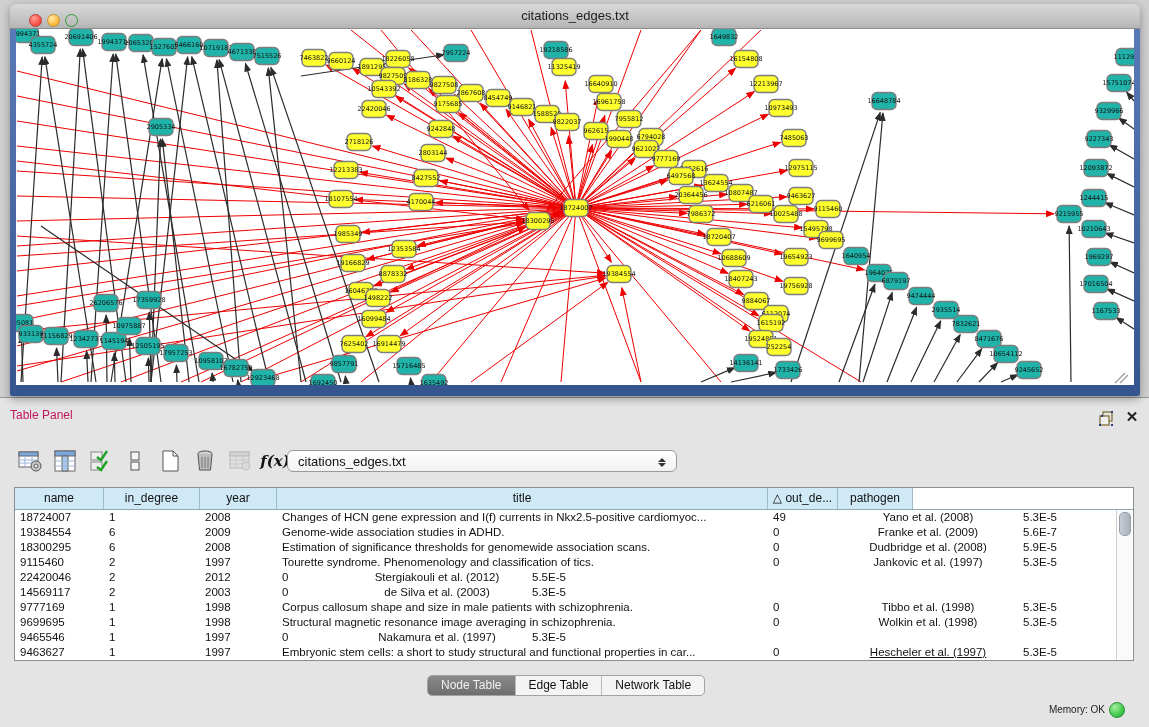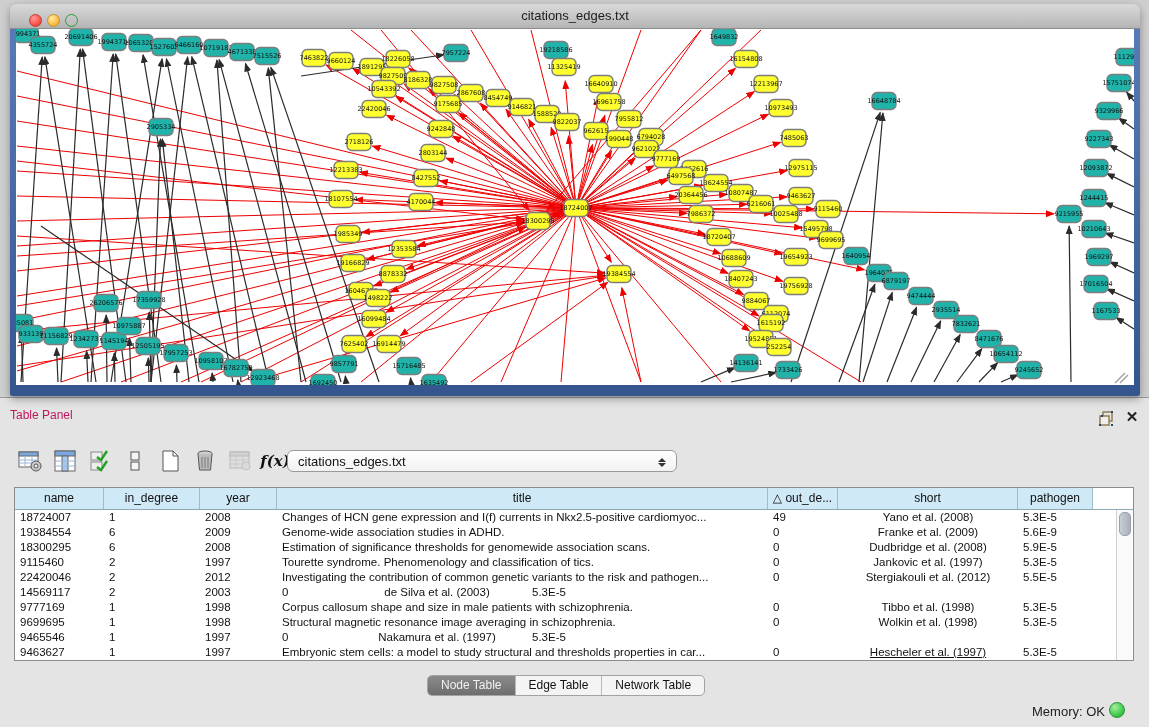--- a/index.html
+++ b/index.html
@@ -35,21 +35,21 @@
   .dtable .hdr .hc{box-sizing:border-box;border-right:1px solid #9fbac8;text-align:center;line-height:21px;overflow:hidden;white-space:nowrap;}
   .dtable .hdr .hc:last-child{border-right:none;background:#ffffff;}
   .dtable .row{display:flex;height:15px;line-height:15px;}
   .dtable .row .c{box-sizing:border-box;padding:0 5px;overflow:hidden;white-space:nowrap;font-size:11.5px;}
   .scrollbar{position:absolute;right:1px;top:22px;width:15px;height:150px;background:#fafafa;border-left:1px solid #d0d0d0;}
   .scrollbar .thumb{position:absolute;left:2px;top:2px;width:10px;height:22px;border-radius:5px;background:linear-gradient(90deg,#c9cdd4,#aab0bb);border:1px solid #9aa0ac;}
   .tabs{position:absolute;left:427px;top:675px;height:19px;display:flex;border:1px solid #a2a2a2;border-radius:5px;overflow:hidden;background:#f4f4f4;font-size:12px;}
   .tab{padding:0 13px;line-height:19px;color:#111;border-right:1px solid #b9b9b9;cursor:pointer;}
   .tab:last-child{border-right:none;}
   .tab.sel{background:linear-gradient(#8a8a8a,#6e6e6e);color:#f2f2f2;}
-  .statusbar-text{position:absolute;right:44px;top:704px;font-size:13px;color:#222;}
+  .statusbar-text{position:absolute;right:44px;top:704px;font-size:10px;color:#222;}
   .mem-dot{position:absolute;right:24px;top:702px;width:14px;height:14px;border-radius:50%;
     background:radial-gradient(circle at 35% 30%,#a8eca0,#3ecb4a 60%,#2aa53a);border:1px solid #2e8f3a;}
 </style>
 </head>
 <body>
 
 <div class="stage">
 
   <div class="bottom-region"></div>
 
@@ -824,42 +824,41 @@
       </span>
   </div>
 
   <div class="dtable">
     <div class="hdr" id="thead">
         <div class="hc" style="width: 89px;">name</div>
         <div class="hc" style="width: 96px;">in_degree</div>
         <div class="hc" style="width: 77px;">year</div>
         <div class="hc" style="width: 491px;">title</div>
         <div class="hc" style="width: 70px;">△ out_de...</div>
-        <div class="hc" style="width: 180px;">short</div>
         <div class="hc" style="width: 75px;">pathogen</div>
         <div class="hc" style="flex: 1 1 0%;"></div>
       </div>
     <div id="tbody">
         <div class="row">
           <div class="c" style="width: 89px;">18724007</div>
           <div class="c" style="width: 96px;">1</div>
           <div class="c" style="width: 77px;">2008</div>
           <div class="c" style="width: 491px;">Changes of HCN gene expression and I(f) currents in Nkx2.5-positive cardiomyoc...</div>
           <div class="c" style="width: 70px;">49</div>
           <div class="c" style="width: 180px; text-align: center;">Yano et al. (2008)</div>
           <div class="c" style="width: 75px;">5.3E-5</div>
         </div>
         <div class="row">
           <div class="c" style="width: 89px;">19384554</div>
           <div class="c" style="width: 96px;">6</div>
           <div class="c" style="width: 77px;">2009</div>
           <div class="c" style="width: 491px;">Genome-wide association studies in ADHD.</div>
           <div class="c" style="width: 70px;">0</div>
           <div class="c" style="width: 180px; text-align: center;">Franke et al. (2009)</div>
-          <div class="c" style="width: 75px;">5.6E-9</div>
+          <div class="c" style="width: 75px;">5.6E-7</div>
         </div>
         <div class="row">
           <div class="c" style="width: 89px;">18300295</div>
           <div class="c" style="width: 96px;">6</div>
           <div class="c" style="width: 77px;">2008</div>
           <div class="c" style="width: 491px;">Estimation of significance thresholds for genomewide association scans.</div>
           <div class="c" style="width: 70px;">0</div>
           <div class="c" style="width: 180px; text-align: center;">Dudbridge et al. (2008)</div>
           <div class="c" style="width: 75px;">5.9E-5</div>
         </div>
@@ -869,21 +868,20 @@
           <div class="c" style="width: 77px;">1997</div>
           <div class="c" style="width: 491px;">Tourette syndrome. Phenomenology and classification of tics.</div>
           <div class="c" style="width: 70px;">0</div>
           <div class="c" style="width: 180px; text-align: center;">Jankovic et al. (1997)</div>
           <div class="c" style="width: 75px;">5.3E-5</div>
         </div>
         <div class="row">
           <div class="c" style="width: 89px;">22420046</div>
           <div class="c" style="width: 96px;">2</div>
           <div class="c" style="width: 77px;">2012</div>
-          <div class="c" style="width: 491px;">Investigating the contribution of common genetic variants to the risk and pathogen...</div>
           <div class="c" style="width: 70px;">0</div>
           <div class="c" style="width: 180px; text-align: center;">Stergiakouli et al. (2012)</div>
           <div class="c" style="width: 75px;">5.5E-5</div>
         </div>
         <div class="row">
           <div class="c" style="width: 89px;">14569117</div>
           <div class="c" style="width: 96px;">2</div>
           <div class="c" style="width: 77px;">2003</div>
           <div class="c" style="width: 70px;">0</div>
           <div class="c" style="width: 180px; text-align: center;">de Silva et al. (2003)</div>
@@ -912,21 +910,21 @@
           <div class="c" style="width: 96px;">1</div>
           <div class="c" style="width: 77px;">1997</div>
           <div class="c" style="width: 70px;">0</div>
           <div class="c" style="width: 180px; text-align: center;">Nakamura et al. (1997)</div>
           <div class="c" style="width: 75px;">5.3E-5</div>
         </div>
         <div class="row">
           <div class="c" style="width: 89px;">9463627</div>
           <div class="c" style="width: 96px;">1</div>
           <div class="c" style="width: 77px;">1997</div>
-          <div class="c" style="width: 491px;">Embryonic stem cells: a model to study structural and thresholds properties in car...</div>
+          <div class="c" style="width: 491px;">Embryonic stem cells: a short to study structural and functional properties in car...</div>
           <div class="c" style="width: 70px;">0</div>
           <div class="c" style="width: 180px; text-align: center; text-decoration: underline;">Hescheler et al. (1997)</div>
           <div class="c" style="width: 75px;">5.3E-5</div>
         </div>
       </div>
     <div class="scrollbar">
       <div class="thumb"></div>
     </div>
   </div>
 

